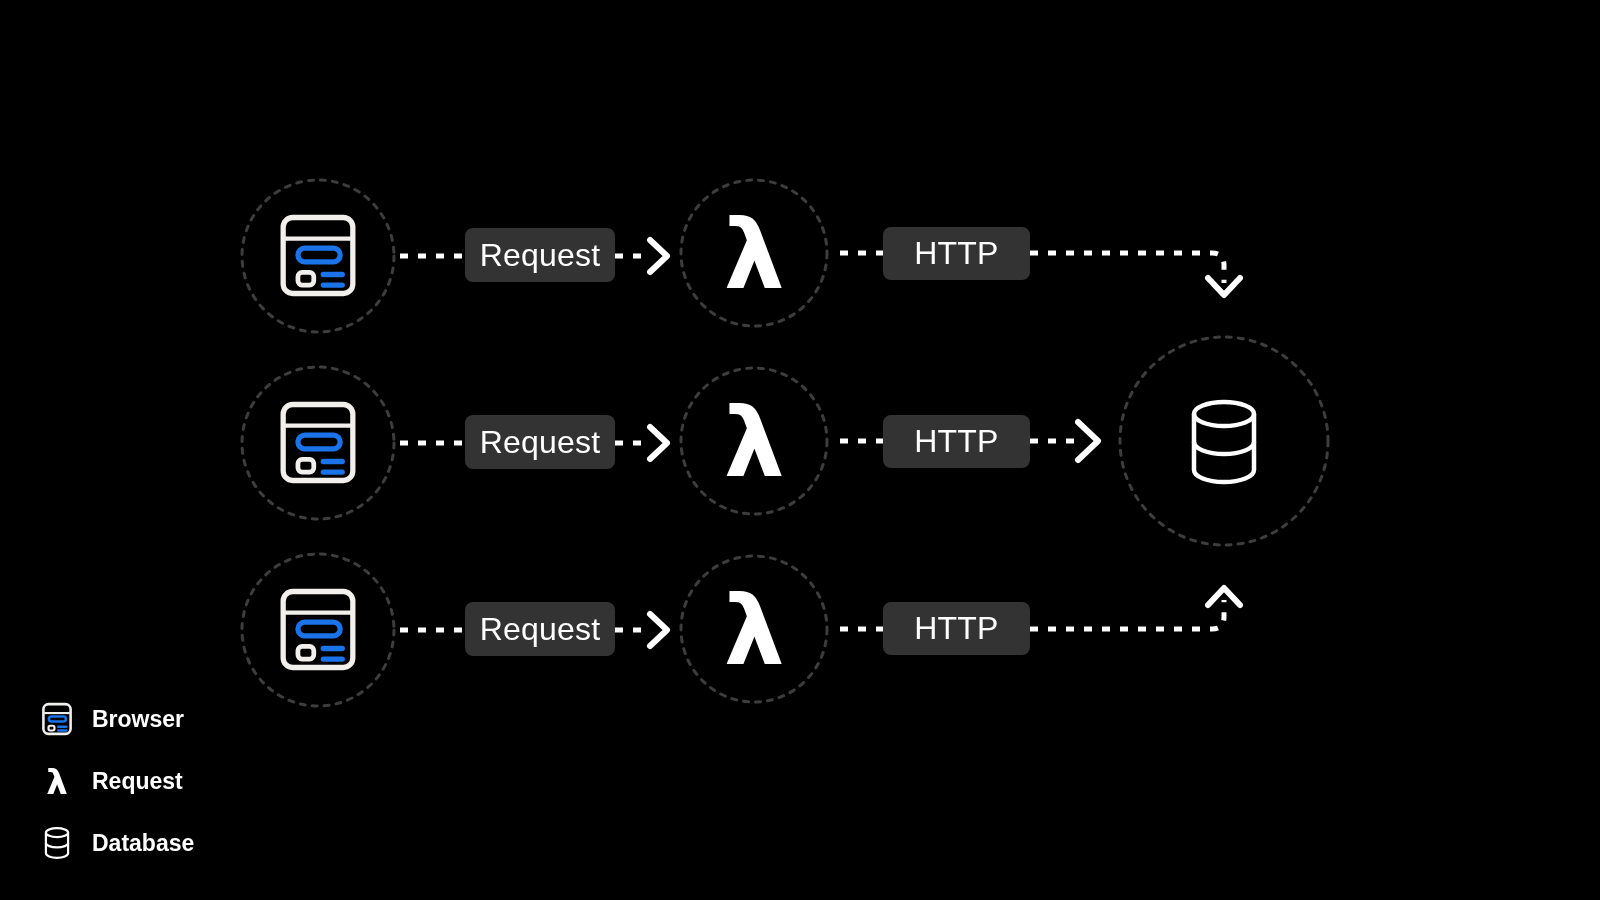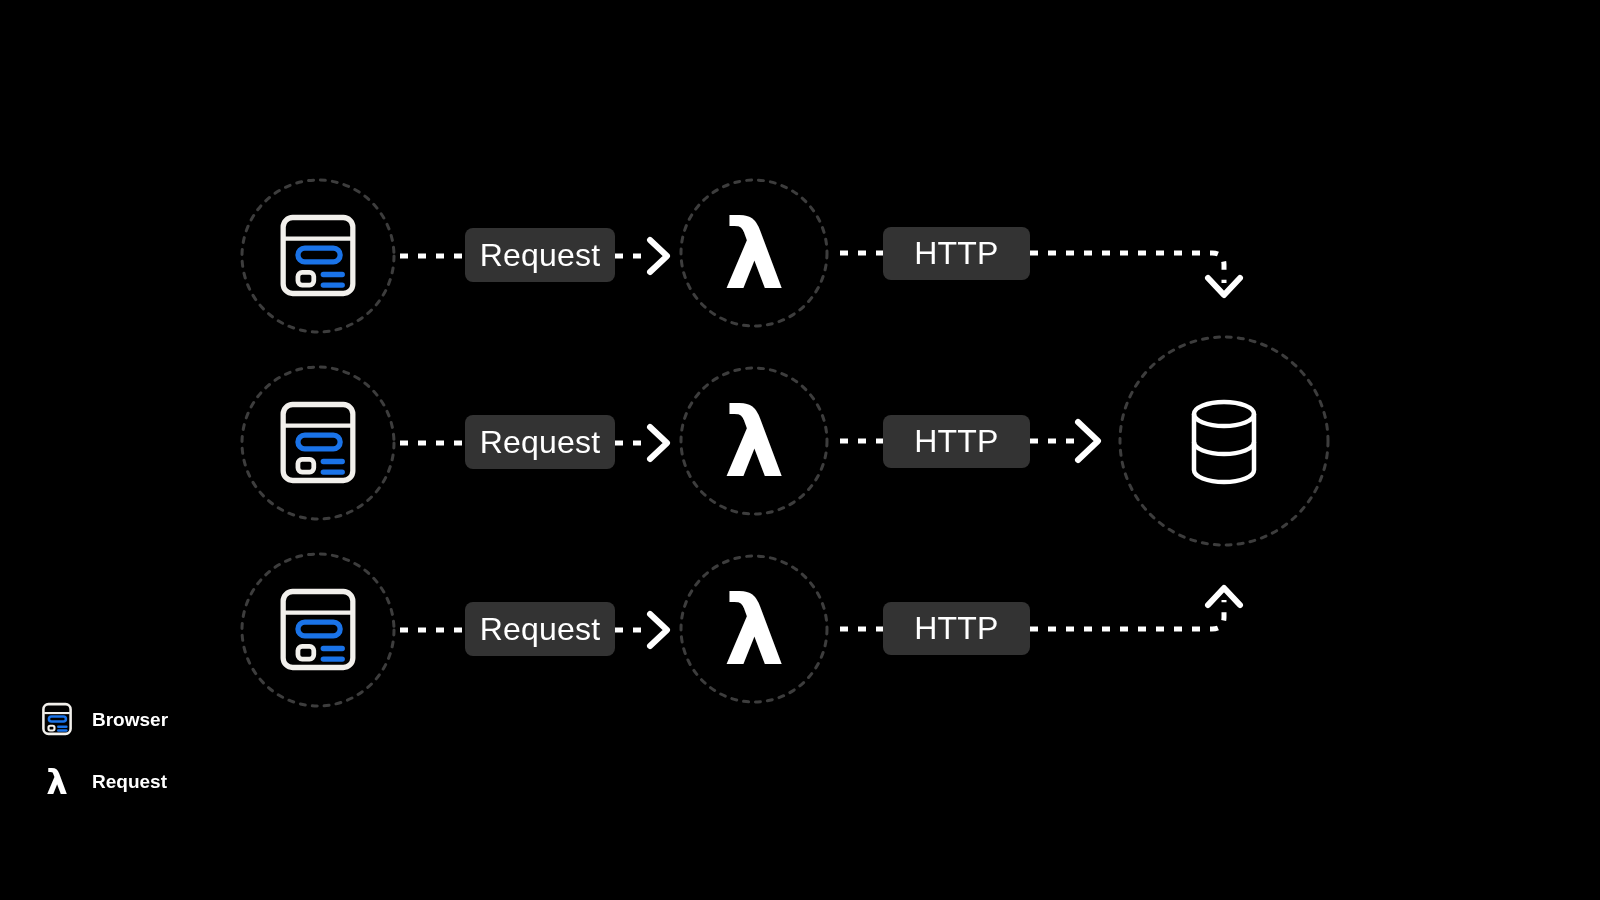--- a/index.html
+++ b/index.html
@@ -78,21 +78,21 @@
   }
   .legend-icon {
     width: 34px;
     height: 34px;
     display: flex;
     align-items: center;
     justify-content: center;
     flex: 0 0 34px;
   }
   .legend-label {
-    font-size: 19px;
+    font-size: 23px;
     font-weight: 700;
     color: #ffffff;
     line-height: 1;
   }
   .lambda-glyph {
     fill: #ffffff;
     font-family: "DejaVu Sans", sans-serif;
     font-weight: 700;
     text-anchor: middle;
     dominant-baseline: central;
@@ -212,15 +212,25 @@
 
     <div class="legend-row">
       <span class="legend-icon">
         <svg viewBox="0 0 34 34" width="34" height="34" aria-hidden="true">
           <text x="17" y="18" font-family="DejaVu Sans, sans-serif" font-weight="700" font-size="34" fill="#ffffff" text-anchor="middle" dominant-baseline="central">λ</text>
         </svg>
       </span>
       <span class="legend-label">Request</span>
     </div>
 
+    <div class="legend-row">
+      <span class="legend-icon">
+        <svg viewBox="0 0 80 92" width="30" height="34" aria-hidden="true">
+          <ellipse cx="40" cy="18" rx="30" ry="12" fill="none" stroke="#ffffff" stroke-width="6"></ellipse>
+          <path d="M10 18 L10 74 A30 12 0 0 0 70 74 L70 18" fill="none" stroke="#ffffff" stroke-width="6"></path>
+          <path d="M10 46 A30 12 0 0 0 70 46" fill="none" stroke="#ffffff" stroke-width="6"></path>
+        </svg>
+      </span>
+      <span class="legend-label">Database</span>
+    </div>
 
   </div>
 </div>
 
 </body></html>

